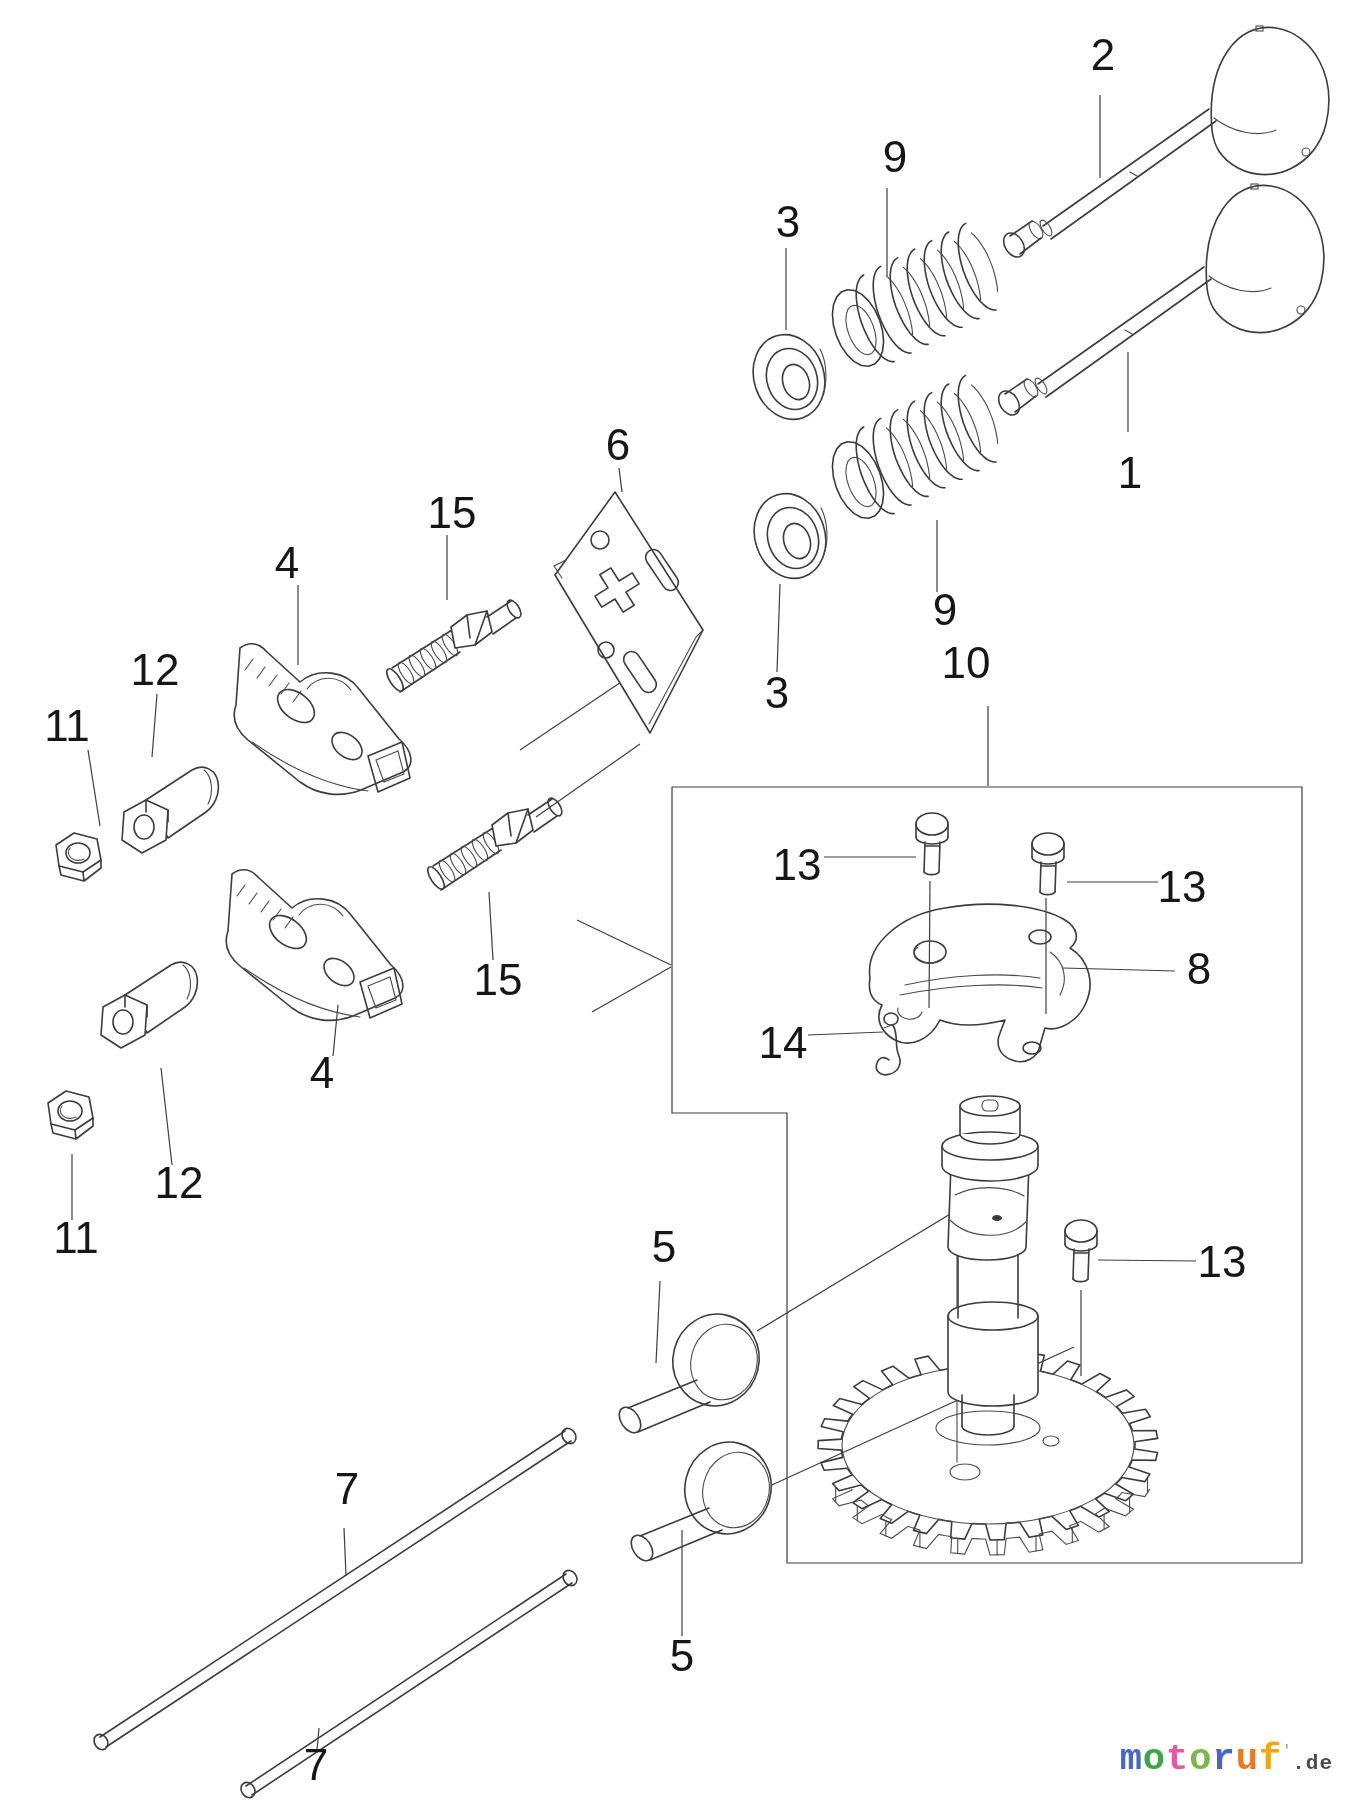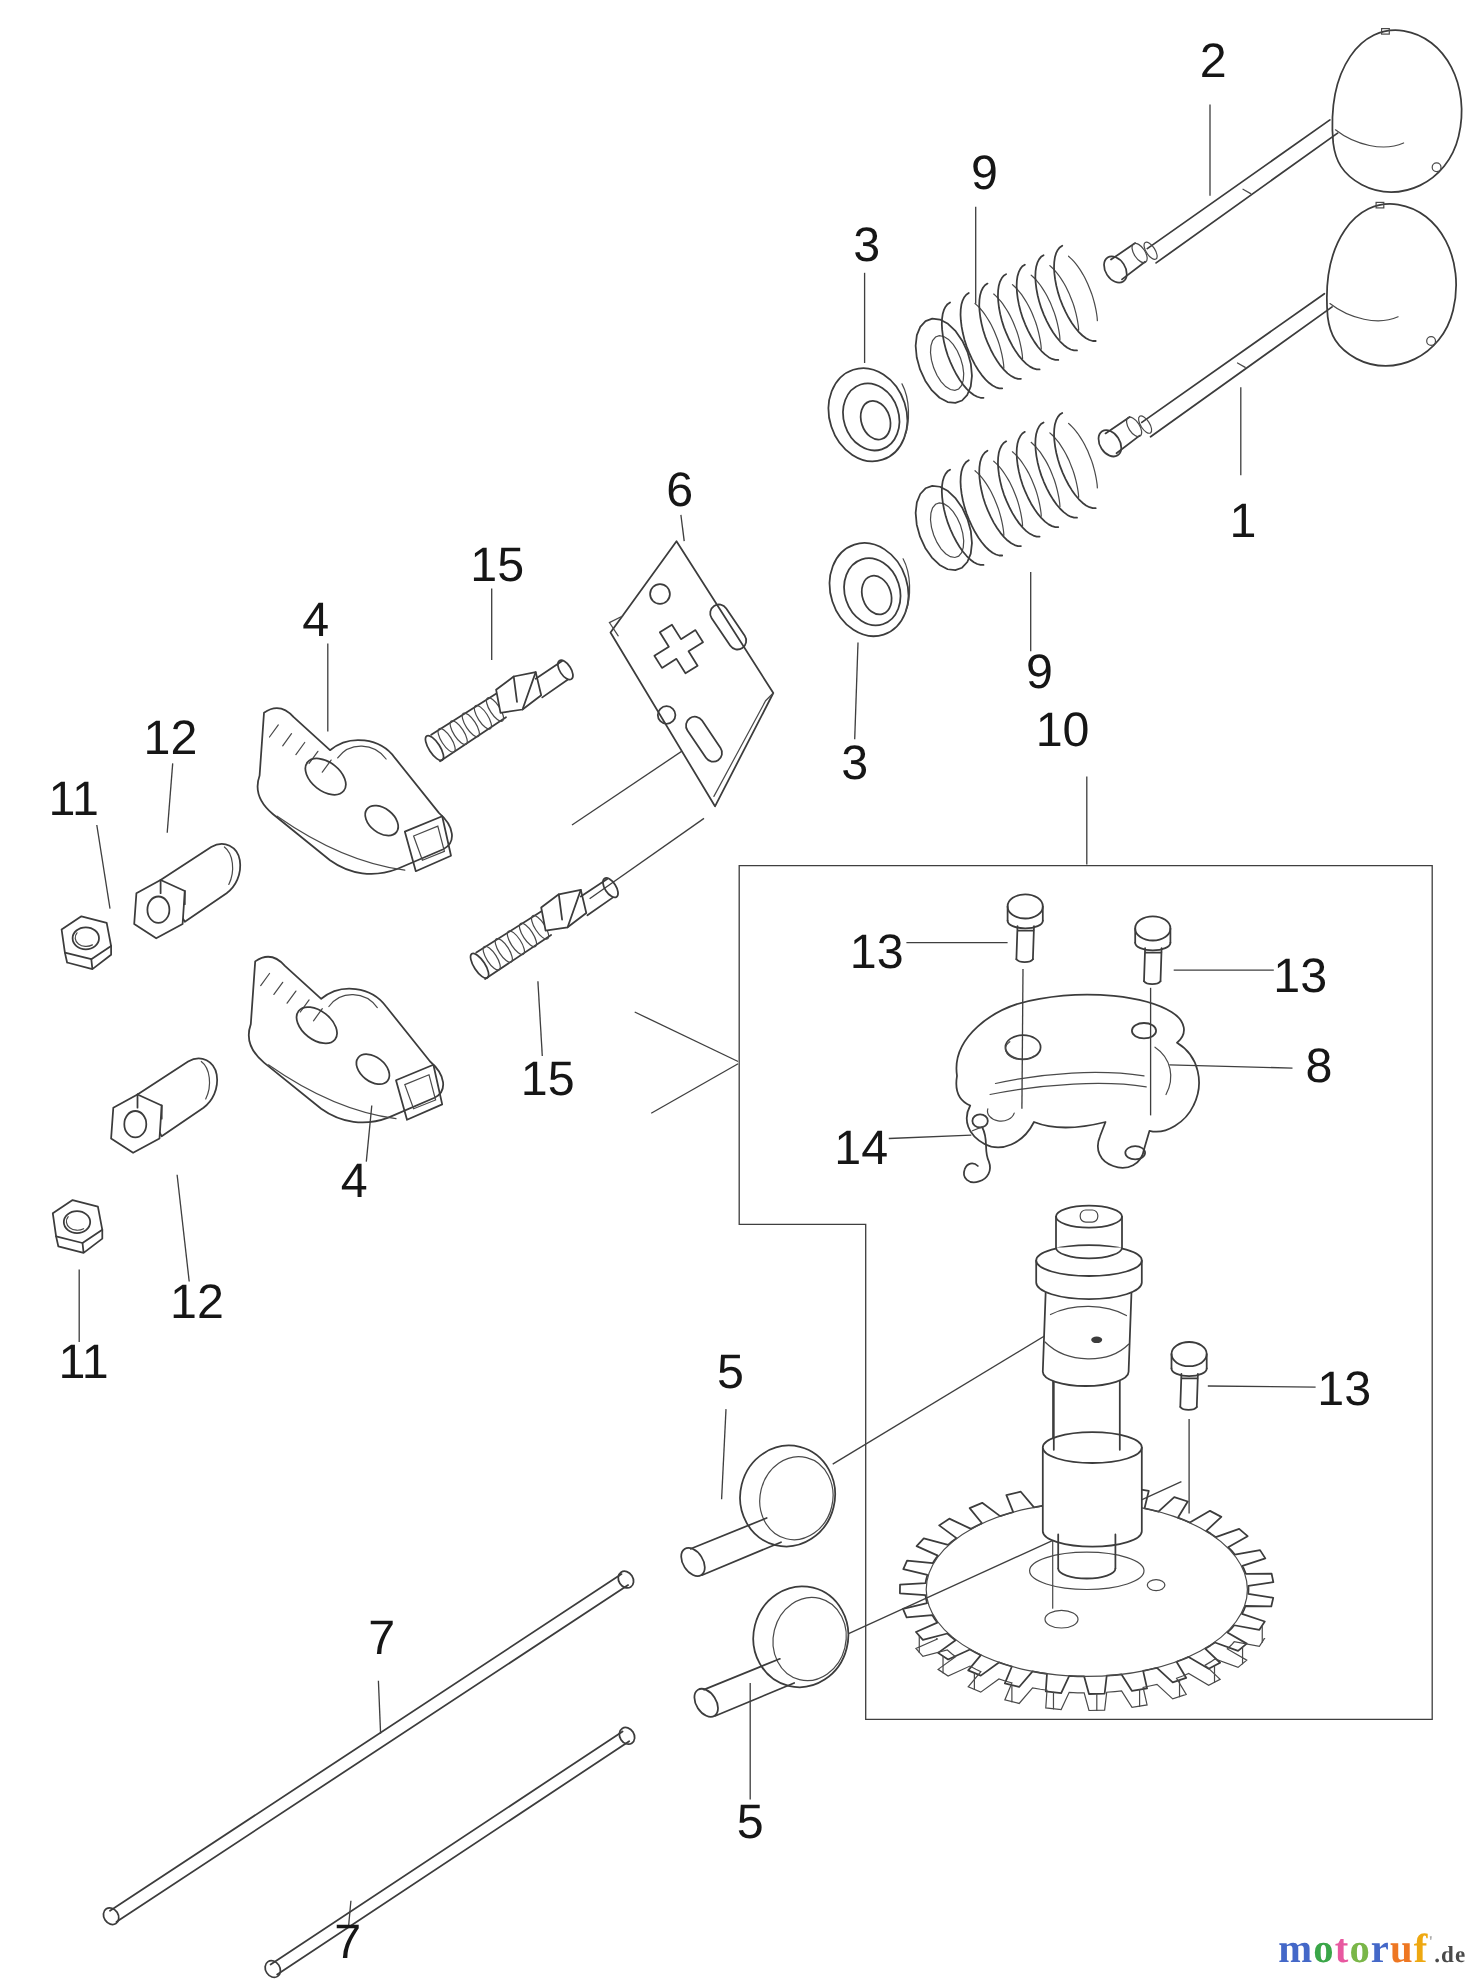--- a/index.html
+++ b/index.html
@@ -4,21 +4,21 @@
 <style>
   html,body{margin:0;padding:0;background:#ffffff;}
   body{width:1345px;height:1800px;position:relative;font-family:"Liberation Sans",sans-serif;overflow:hidden;}
   #stage{position:absolute;left:0;top:0;width:1345px;height:1800px;}
   svg{display:block;}
   .part{fill:none;stroke:#3c3c3c;stroke-width:1.6;stroke-linejoin:round;stroke-linecap:round;}
   .pfill{fill:#ffffff;stroke:#3c3c3c;stroke-width:1.6;stroke-linejoin:round;stroke-linecap:round;}
   .thin{fill:none;stroke:#4a4a4a;stroke-width:1.1;stroke-linecap:round;}
   .leader{stroke:#3f3f3f;stroke-width:1.2;fill:none;}
   .callout{font-family:"Liberation Sans",sans-serif;font-size:44px;fill:#161616;}
-  #logo{position:absolute;right:12px;bottom:6px;font-family:Liberation Serif, serif;font-weight:bold;
+  #logo{position:absolute;right:12px;bottom:20px;font-family:Liberation Mono, monospace;font-weight:bold;
         font-size:37px;letter-spacing:1px;white-space:nowrap;}
   #logo .tm{font-size:15px;vertical-align:14px;}
   #logo .de{font-size:21px;font-weight:bold;}
 </style>
 </head>
 <body>
 
 <div id="stage">
 <svg width="1345" height="1800" viewBox="0 0 1345 1800" xmlns="http://www.w3.org/2000/svg">
   <defs>

